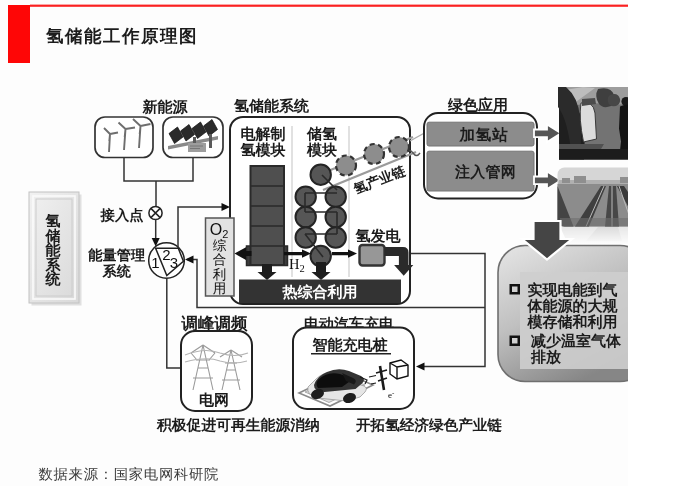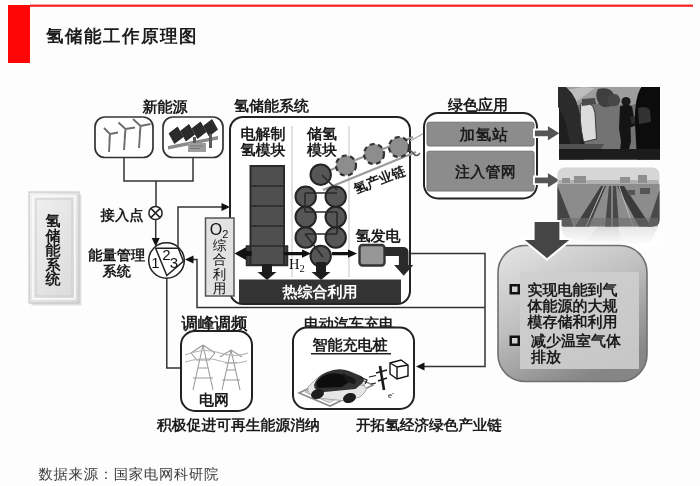--- a/index.html
+++ b/index.html
@@ -1,16 +1,16 @@
 <!DOCTYPE html>
 <html><head>
 <meta charset="utf-8">
 <style>
 html,body{margin:0;padding:0;background:#fff;}
-#page{position:relative;width:700px;height:486px;overflow:hidden;background:#ec4899;}
+#page{position:relative;width:628px;height:486px;overflow:hidden;background:#ec4899;}
 text{font-family:"Liberation Sans",sans-serif;}
 .cn{font-weight:bold;fill:#1c1c1c;}
 .serif{font-family:"Liberation Serif",serif;}
 </style>
 </head>
 <body>
 <div id="page">
 <svg width="700" height="486" viewBox="0 0 700 486">
 <defs>
 <linearGradient id="calloutGrad" x1="0" y1="0" x2="0.55" y2="1">

